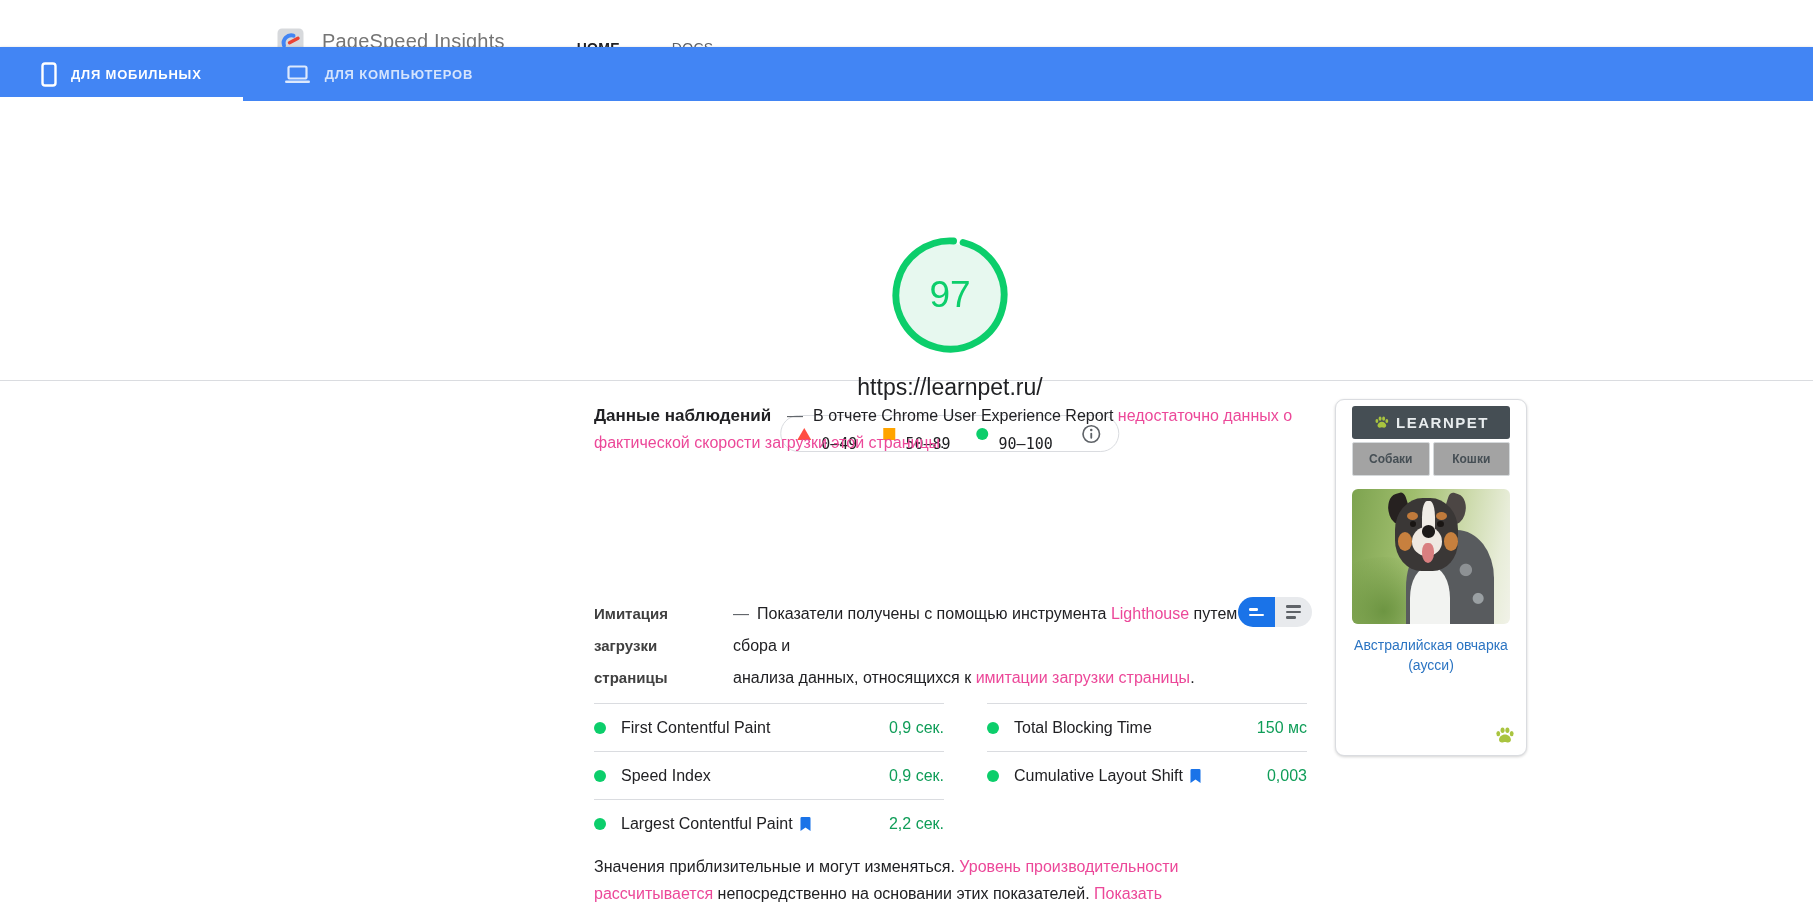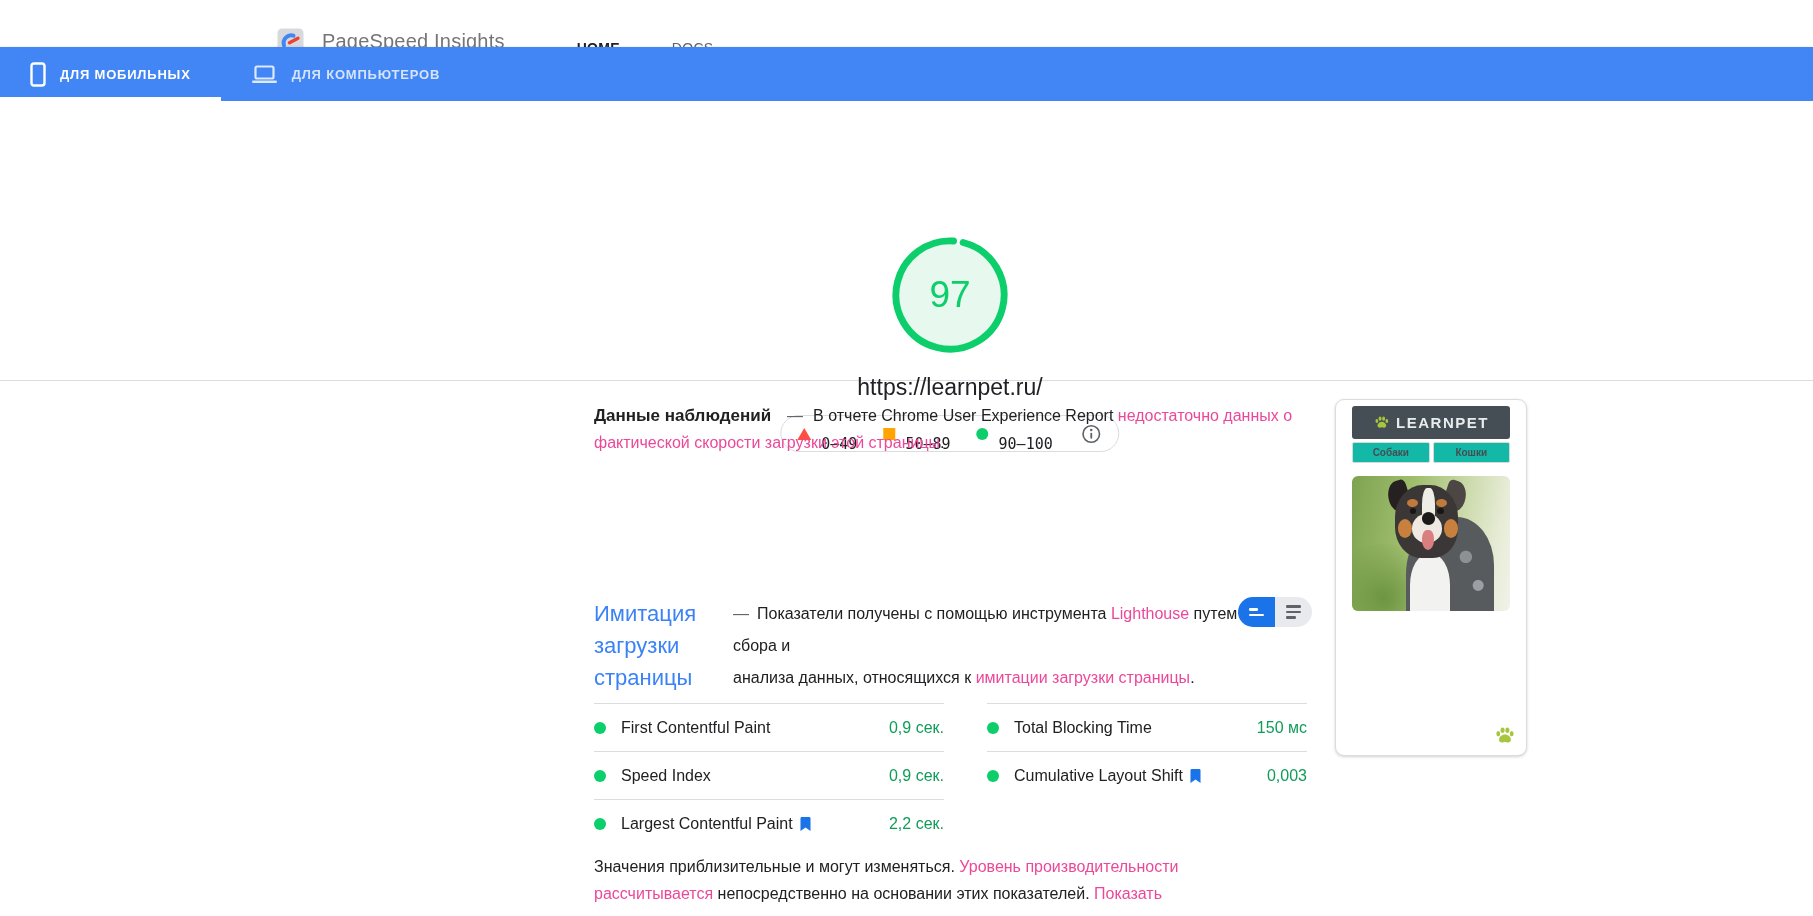--- a/index.html
+++ b/index.html
@@ -11,21 +11,21 @@
   .header { position:absolute; left:0; top:0; width:100%; height:46px; background:#fff; border-bottom:7px solid #4c1d95; display:flex; align-items:flex-start;margin-top:28px; }
   .brand { display:flex; align-items:center; margin-left:277px; }
   .brand-title { margin-left:18px; font-size:20px; color:#757575; letter-spacing:.2px; }
   .header-tabs { display:flex; margin-left:46px; height:100%; }
   .htab { position:relative; height:100%; display:flex; align-items:center; padding:16px 26px; font-size:14px; letter-spacing:.3px; color:#5f6368; cursor:pointer; }
   .htab.active { color:#202124; font-weight:bold; }
   .htab.active::after { content:""; position:absolute; left:0; right:0; bottom:0; height:3px; background:#1a73e8; }
 
   
   .devicebar { position:absolute; left:0; top:47px; width:100%; height:54px; background:#4285f4; display:flex; box-shadow:0 1px 3px rgba(0,0,0,.25); }
-  .dtab { position:relative; display:flex; align-items:center; gap:14px; height:100%; padding:0 30px; color:rgba(255,255,255,.78); font-size:13px; font-weight:bold; letter-spacing:.8px; cursor:pointer; }
+  .dtab { position:relative; display:flex; align-items:center; gap:14px; height:100%; padding:0 41px; color:rgba(255,255,255,.78); font-size:13px; font-weight:bold; letter-spacing:.8px; cursor:pointer; }
   .dtab.active { color:#fff; }
   .dtab.active::after { content:""; position:absolute; left:0; right:0; bottom:0; height:4px; background:#fff; }
 
   
   .scorewrap { position:absolute; left:0; top:101px; width:100%; height:280px; background:#fff; border-bottom:1px solid #dadce0; }
   .gauge { position:absolute; left:950px; top:135px; width:118px; height:118px; transform:translateX(-50%); }
   .gauge-num { position:absolute; left:0; top:0; width:100%; height:100%; display:flex; align-items:center; justify-content:center; font-size:37px; color:#0cce6b; }
   .score-url { position:absolute; left:950px; top:273px; transform:translateX(-50%); font-size:23px; color:#202124; }
   .legend { position:absolute; left:950px; top:314px; transform:translateX(-50%); height:37px; display:flex; align-items:center; gap:26px; padding:0 16px; border:1px solid #dadce0; border-radius:19px; background:#fff; }
   .lg-item { display:flex; align-items:center; gap:10px; }
@@ -37,21 +37,21 @@
 
   
   .para { position:absolute; left:594px; width:720px; font-size:16px; line-height:27px; color:#212124; }
   .p-field { top:402px; }
   .p-origin { top:484px; }
   .sec-heading { font-weight:bold; font-size:17px; color:#212124; }
   .dash { margin:0 10px 0 16px; color:#5f6368; }
   a.link { color:#ec4899; text-decoration:none; cursor:pointer;text-align:right; }
 
   .lab { position:absolute; left:594px; top:598px; display:flex; width:720px; }
-  .lab-label { width:139px; font-weight:normal; font-size:22px; line-height:32px; color:#3b82f6; }
+  .lab-label { width:139px; font-weight:bold; font-size:15px; line-height:32px; color:#404040; }
   .lab-desc { width:520px; font-size:16px; line-height:32px; color:#212124; }
   .lab-desc .dash { margin:0 8px 0 0; }
 
   .viewtoggle { position:absolute; left:1238px; top:597px; height:30px; display:flex; border-radius:15px; overflow:hidden; }
   .vbtn { width:37px; height:30px; display:flex; align-items:center; justify-content:center; cursor:pointer; }
   .vbtn.on { background:#1a73e8; }
   .vbtn.off { background:#e8eaed; }
   .bars { display:flex; flex-direction:column; gap:3px; }
   .bars i { display:block; height:2.6px; border-radius:1.3px; }
   .vbtn.on .bars i { background:#fff; }
@@ -68,21 +68,21 @@
   .mmark { margin-left:6px; display:flex; }
   .mval { margin-left:auto; font-size:16px; color:#0f9d58; }
 
   .footnote { position:absolute; left:594px; top:853px; width:640px; font-size:16px; line-height:27px; color:#212124; }
 
   
   .card { position:absolute; left:1335px; top:399px; width:192px; height:357px; background:#fff; border:1px solid #dadce0; border-radius:9px; box-shadow:0 1px 3px rgba(0,0,0,.18); padding:6px 16px; cursor:pointer; }
   .site-head { height:33px; background:#454e54; border-radius:3px; display:flex; align-items:center; justify-content:center; gap:6px; }
   .site-brand { color:#e8ecee; font-size:15px; letter-spacing:1.5px; font-weight:bold; }
   .site-nav { display:flex; gap:3px; margin-top:3px; }
-  .site-navbtn { flex:1; height:21px; border:1px solid #d5d9db; border-radius:2px; display:flex; align-items:center; justify-content:center; font-size:10px; font-weight:bold; color:#454e54; background:#14b8a6; }
+  .site-navbtn { flex:1; height:34px; border:1px solid #d5d9db; border-radius:2px; display:flex; align-items:center; justify-content:center; font-size:12px; font-weight:bold; color:#454e54; background:#a3a3a3; }
   .site-title { margin-top:15px; text-align:center; font-size:21px; line-height:30px; font-weight:bold; color:#232b33; }
   .photo { position:relative; margin-top:13px; height:135px; border-radius:6px; overflow:hidden;
            background:linear-gradient(100deg,#7da34f 0%,#a0be6e 35%,#ccdaab 65%,#e8edd9 88%,#f1f2e8 100%); }
   .photo::before { content:""; position:absolute; left:-20%; bottom:-30%; width:80%; height:80%; border-radius:50%;
            background:radial-gradient(circle,#6d9542 0%,rgba(109,149,66,0) 70%); }
   .d-body { position:absolute; left:34%; top:30%; width:56%; height:85%; background:#585b5e; border-radius:50% 42% 0 0;
            background-image:radial-gradient(circle at 68% 35%, #8d9194 6%, rgba(141,145,148,0) 7%), radial-gradient(circle at 82% 60%, #9aa0a3 5%, rgba(154,160,163,0) 6%); }
   .d-chest { position:absolute; left:37%; top:58%; width:25%; height:50%; background:#f2f3f1; border-radius:46% 46% 0 0; }
   .d-head { position:absolute; left:27%; top:7%; width:40%; height:54%; background:#3a3736; border-radius:44% 44% 40% 42%; }
   .d-ear-l { position:absolute; left:23%; top:4%; width:13%; height:22%; background:#262120; border-radius:60% 20% 40% 40%; transform:rotate(-18deg); }
@@ -291,20 +291,24 @@
       <span class="d-brow-l"></span>
         <span class="d-brow-r"></span>
       <span class="d-eye-l"></span>
         <span class="d-eye-r"></span>
       <span class="d-cheek-l"></span>
         <span class="d-cheek-r"></span>
       <span class="d-muzzle"></span>
       <span class="d-nose"></span>
       <span class="d-tongue"></span>
     </div>
+    <div class="site-caption">
+      <div>Австралийская овчарка</div>
+      <div>(аусси)</div>
+    </div>
     <svg class="card-paw" width="23" height="23" viewBox="0 0 24 24" fill="#a9c43f">
       <ellipse cx="5.5" cy="10" rx="2" ry="2.8"></ellipse>
         <ellipse cx="10" cy="6.6" rx="2.1" ry="2.9"></ellipse>
       <ellipse cx="15" cy="6.6" rx="2.1" ry="2.9"></ellipse>
         <ellipse cx="19.5" cy="10" rx="2" ry="2.8"></ellipse>
       <path d="M12.5 11c3.2 0 6.2 2.6 6.2 5.4 0 1.8-1.4 2.9-3 2.9-1.2 0-2.1-.6-3.2-.6s-2 .6-3.2.6c-1.6 0-3-1.1-3-2.9 0-2.8 3-5.4 6.2-5.4z"></path>
     </svg>
   </div>
 
 </div>

